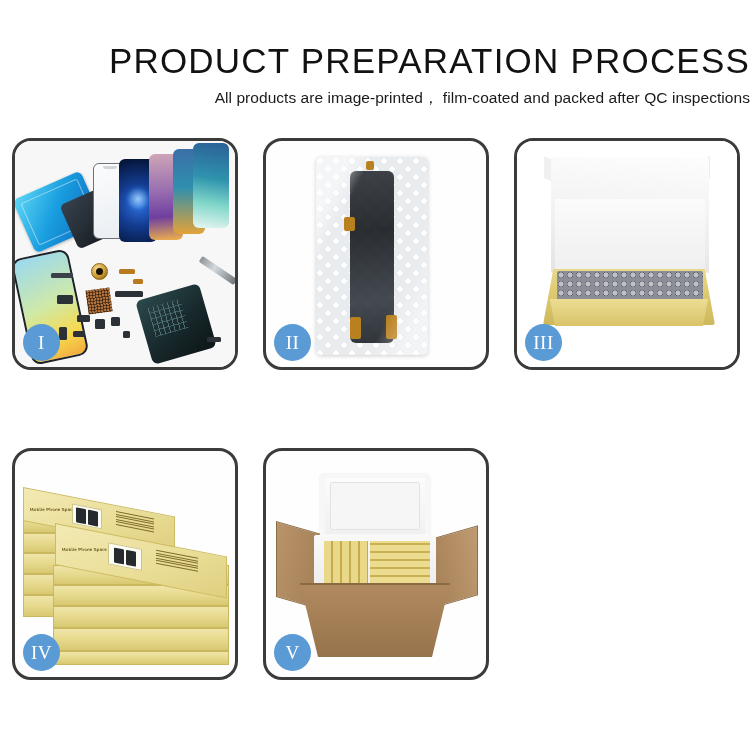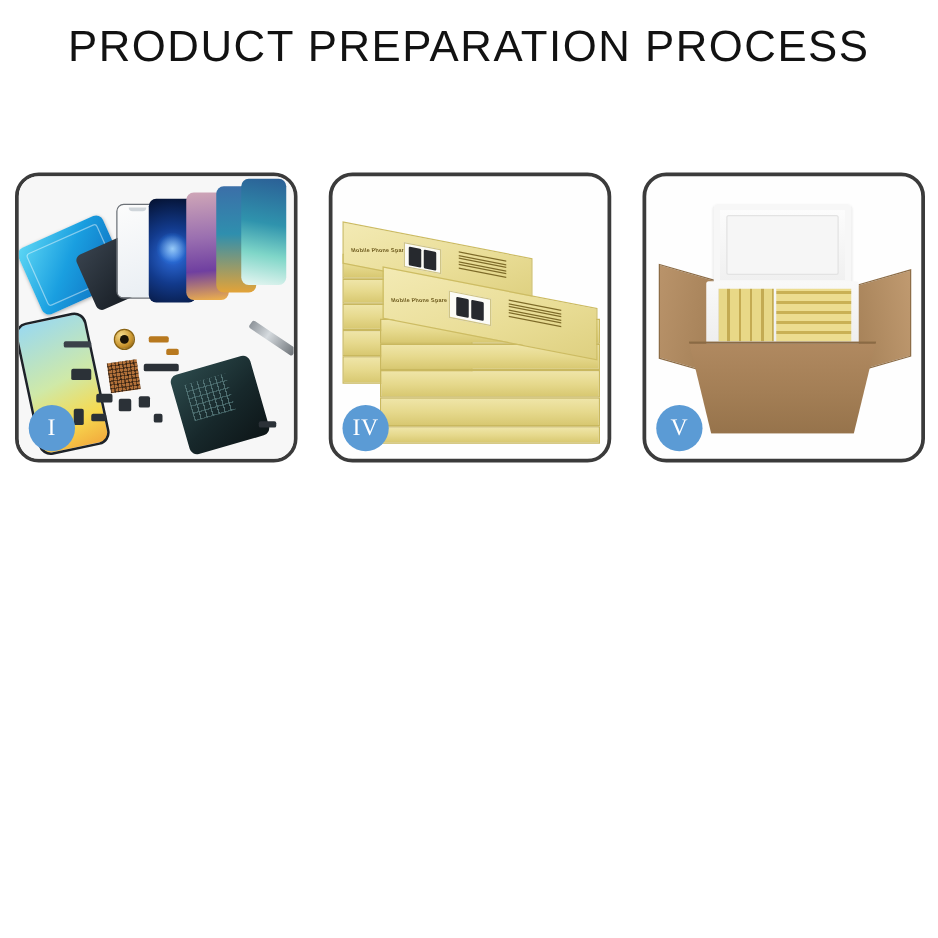--- a/index.html
+++ b/index.html
@@ -6,21 +6,21 @@
   html, body {
     margin: 0; padding: 0;
     width: 750px; height: 750px;
     background: #ffffff;
     font-family: "Liberation Sans", sans-serif;
     overflow: hidden;
   }
   .page { position: relative; width: 750px; height: 750px; background: #fff; }
 
   
-  .header { text-align: center; padding-top: 17px; }
+  .header { text-align: right; padding-top: 40px; }
   .title {
     font-size: 35px;
     letter-spacing: 1.2px;
     font-weight: 400;
     color: #121212;
     line-height: 42px;
     white-space: nowrap;
   }
   .subtitle {
     margin-top: 6px;
@@ -364,20 +364,21 @@
     background: #a37f52; opacity: .95; border-radius: 1px;
   }
 </style>
 </head>
 <body>
 
 <div class="page">
 
   <div class="header">
     <div class="title">PRODUCT PREPARATION PROCESS</div>
+    <div class="subtitle">All products are image-printed， film-coated and packed after QC inspections</div>
   </div>
 
   <div class="grid">
 
     <div class="panel">
       <div class="panel-inner p1">
         <div class="scr-blue"></div>
         <div class="scr-dark"></div>
         <div class="ph-glass"></div>
         <div class="ph-blue2"></div>
@@ -398,21 +399,46 @@
         <div class="prt" style="left:80px;  top:178px; width:10px; height:10px;"></div>
         <div class="prt" style="left:96px;  top:176px; width:9px;  height:9px;"></div>
         <div class="prt" style="left:44px;  top:186px; width:8px;  height:13px;"></div>
         <div class="prt" style="left:58px;  top:190px; width:12px; height:6px;"></div>
         <div class="prt" style="left:108px; top:190px; width:7px;  height:7px;"></div>
         <div class="prt" style="left:192px; top:196px; width:14px; height:5px;"></div>
         <div class="badge">I</div>
       </div>
     </div>
 
-
+    <div class="panel">
+      <div class="panel-inner">
+        <div class="bw-bag">
+          <div class="bw-part"></div>
+          <div class="bw-flex" style="left:28px; top:60px;  height:14px;"></div>
+          <div class="bw-flex" style="left:34px; top:160px; height:22px;"></div>
+          <div class="bw-flex" style="left:70px; top:158px; height:24px;"></div>
+          <div class="bw-flex" style="left:50px; top:4px;   height:9px; width:8px;"></div>
+          <div class="bw-sheen"></div>
+        </div>
+        <div class="badge">II</div>
+      </div>
+    </div>
+
+    <div class="panel">
+      <div class="panel-inner p3bg">
+        <div class="b3-lid-flapL"></div>
+        <div class="b3-lid-flapR"></div>
+        <div class="b3-lid"></div>
+        <div class="b3-foam"></div>
+        <div class="b3-tray"></div>
+        <div class="b3-bubbles"></div>
+        <div class="b3-tray-front"></div>
+        <div class="badge">III</div>
+      </div>
+    </div>
 
     <div class="panel">
       <div class="panel-inner">
         <div class="stack">
 
           <div class="sbox" style="left:0px;  top:36px;  width:104px; height:20px;"></div>
           <div class="sbox" style="left:0px;  top:56px;  width:104px; height:20px;"></div>
           <div class="sbox" style="left:0px;  top:76px;  width:104px; height:21px;"></div>
           <div class="sbox" style="left:0px;  top:97px;  width:104px; height:21px;"></div>
           <div class="sbox" style="left:0px;  top:118px; width:104px; height:22px;"></div>

